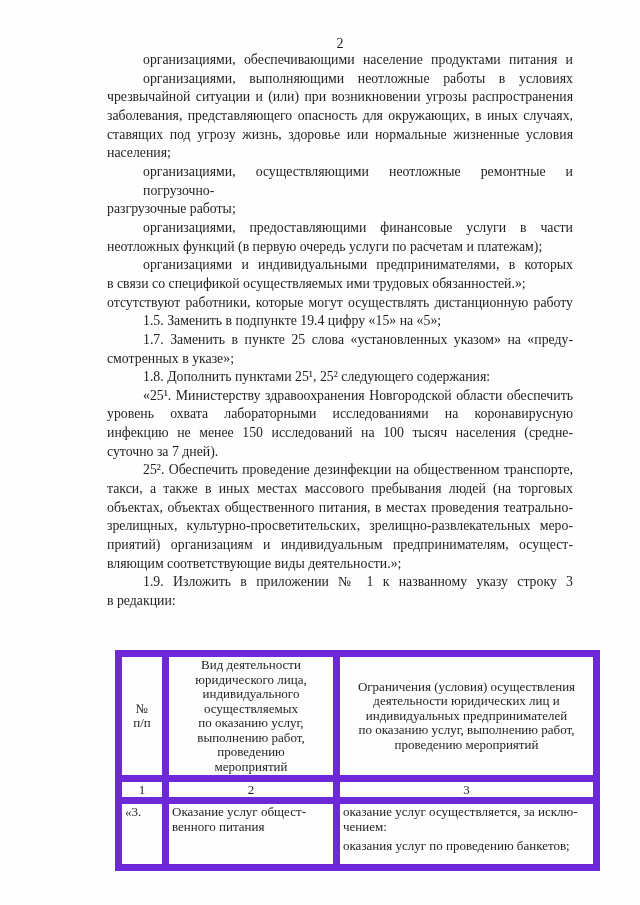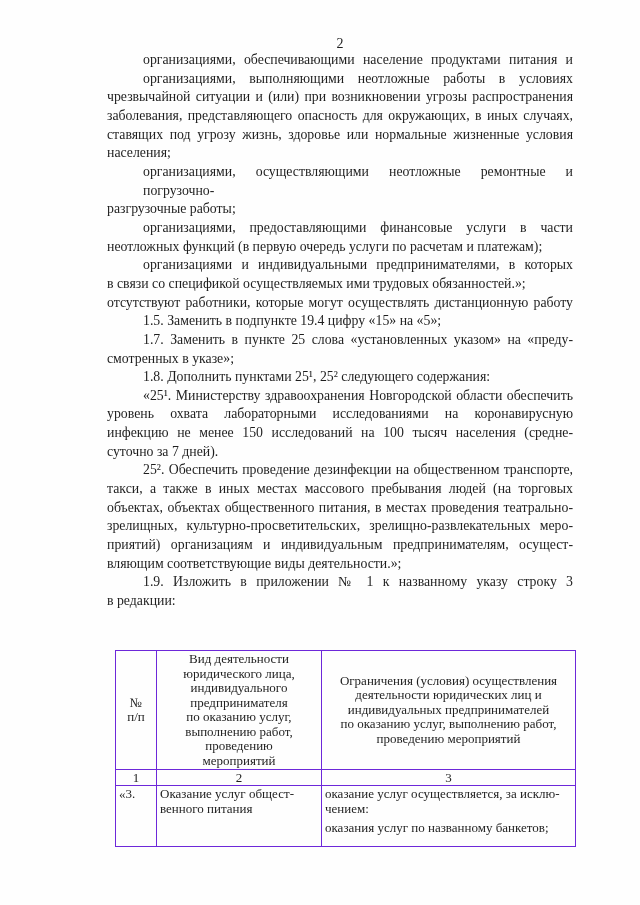--- a/index.html
+++ b/index.html
@@ -24,21 +24,21 @@
   .line.first{padding-left:36px;}
   .line.last{text-align-last:left;}
   .doc-table{
     position:absolute;top:650px;left:115px;
     border-collapse:collapse;
     font-size:13px;line-height:1.12;
     color:#1e1e1e;
     table-layout:fixed;
   }
   .doc-table td{
-    border:1px solid #6d28d9;
+    border:7px solid #6d28d9;
     padding:1px 3px;
     overflow:hidden;
   }
   .tcol1{width:34px;}
   .tcol2{width:158px;}
   .tcol3{width:247px;margin-left:44px;}
   .header-row td{height:96px;text-align:center;vertical-align:middle;}
   .num-row td{height:11px;text-align:center;vertical-align:middle;line-height:1;}
   .data-row td{height:58px;text-align:left;vertical-align:top;}
   .cell-line{white-space:normal;}
@@ -106,21 +106,21 @@
     <tbody>
         <tr class="header-row">
           <td class="tcol1">
             <div class="cell-line">№</div>
             <div class="cell-line">п/п</div>
           </td>
           <td class="tcol2">
             <div class="cell-line">Вид деятельности</div>
             <div class="cell-line">юридического лица,</div>
             <div class="cell-line">индивидуального</div>
-            <div class="cell-line">предпринимателя</div>
+            <div class="cell-line">осуществляемых</div>
             <div class="cell-line">по оказанию услуг,</div>
             <div class="cell-line">выполнению работ,</div>
             <div class="cell-line">проведению</div>
             <div class="cell-line">мероприятий</div>
           </td>
           <td class="tcol3">
             <div class="cell-line">Ограничения (условия) осуществления</div>
             <div class="cell-line">деятельности юридических лиц и</div>
             <div class="cell-line">индивидуальных предпринимателей</div>
             <div class="cell-line">по оказанию услуг, выполнению работ,</div>
@@ -137,19 +137,19 @@
           <td class="tcol2">
             <div class="cell-line">Оказание услуг общест-</div>
             <div class="cell-line">венного питания</div>
           </td>
           <td class="tcol3">
             <div class="block">
               <div class="cell-line">оказание услуг осуществляется, за исклю-</div>
               <div class="cell-line">чением:</div>
             </div>
             <div class="block">
-              <div class="cell-line">оказания услуг по названному банкетов;</div>
+              <div class="cell-line">оказания услуг по проведению банкетов;</div>
             </div>
           </td>
         </tr>
       </tbody>
   </table>
 </div>
 
 </body></html>

